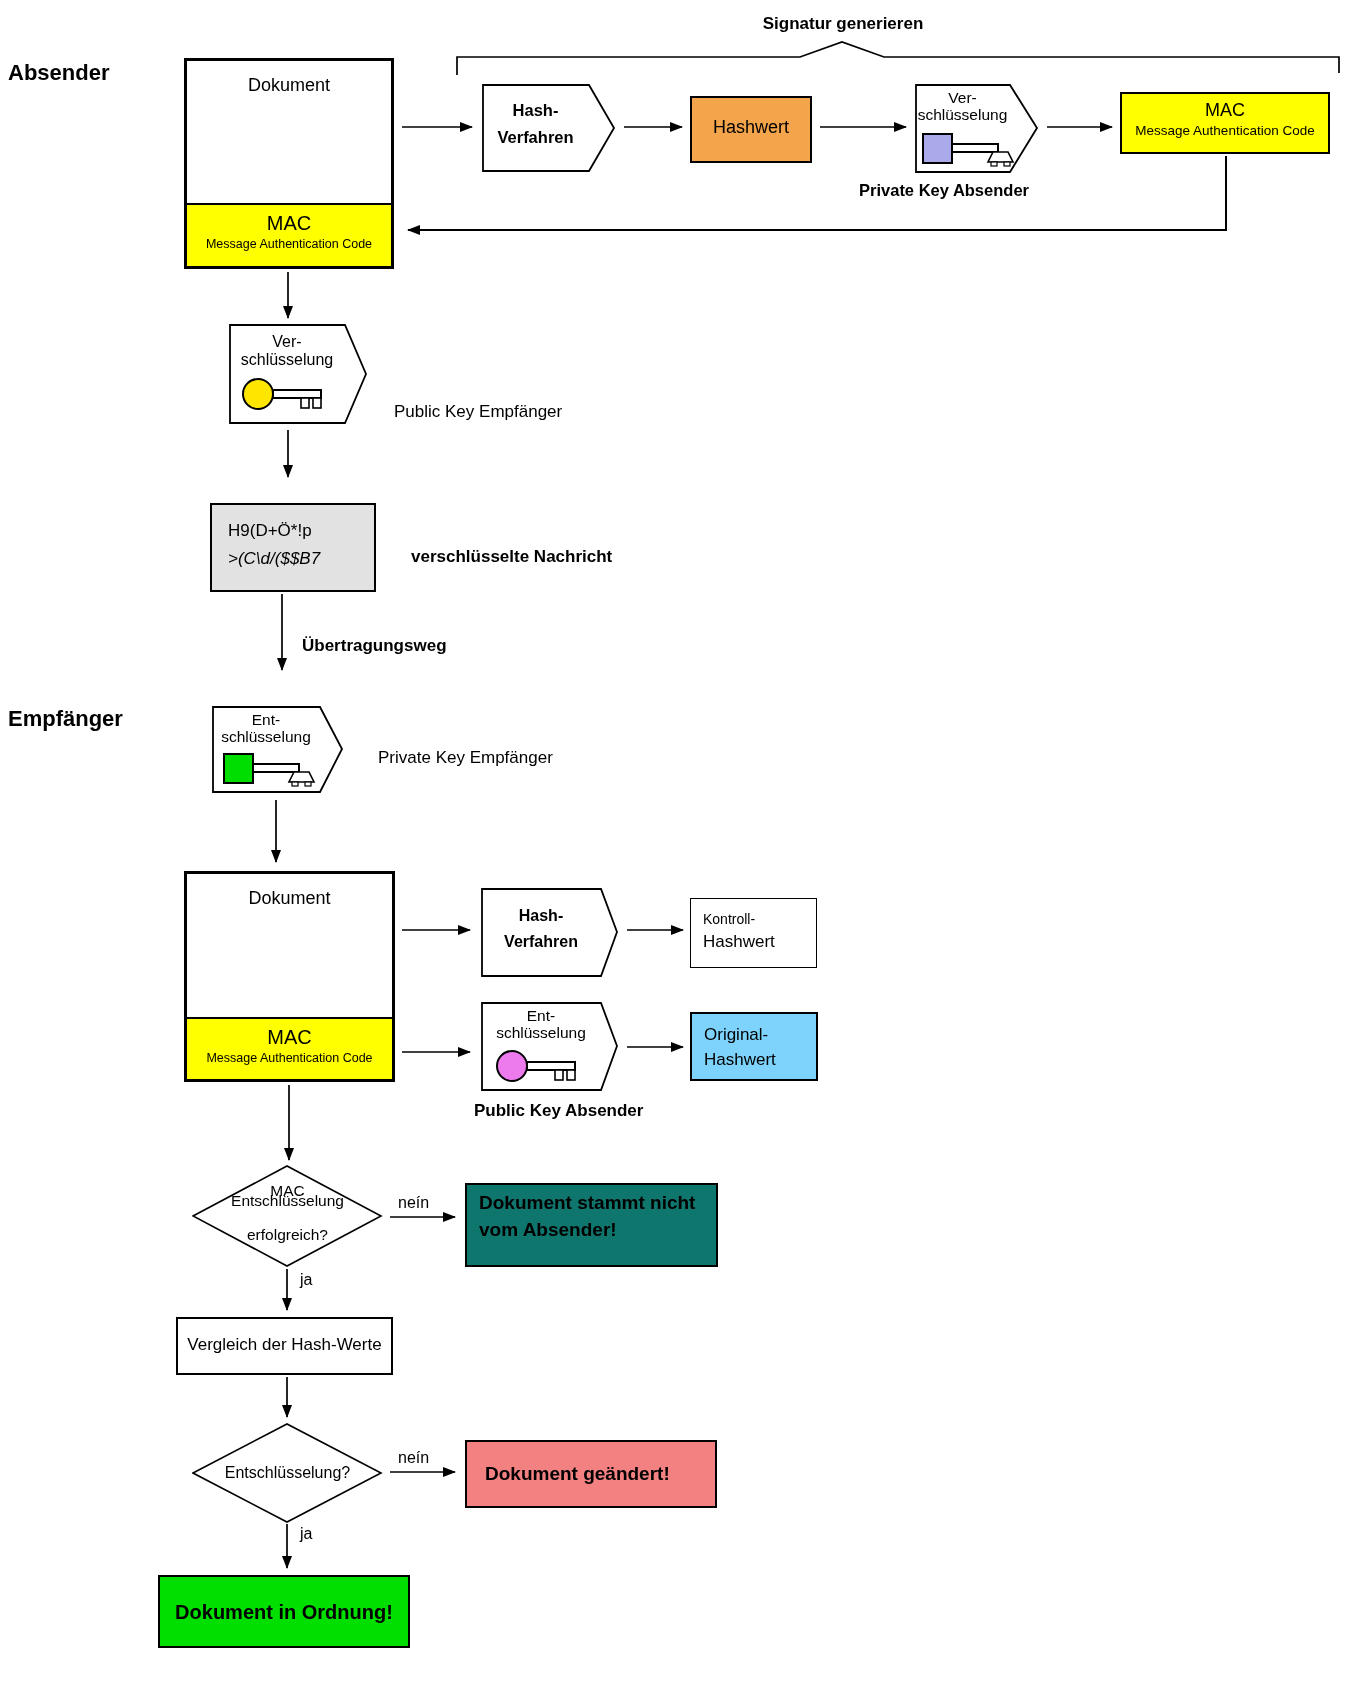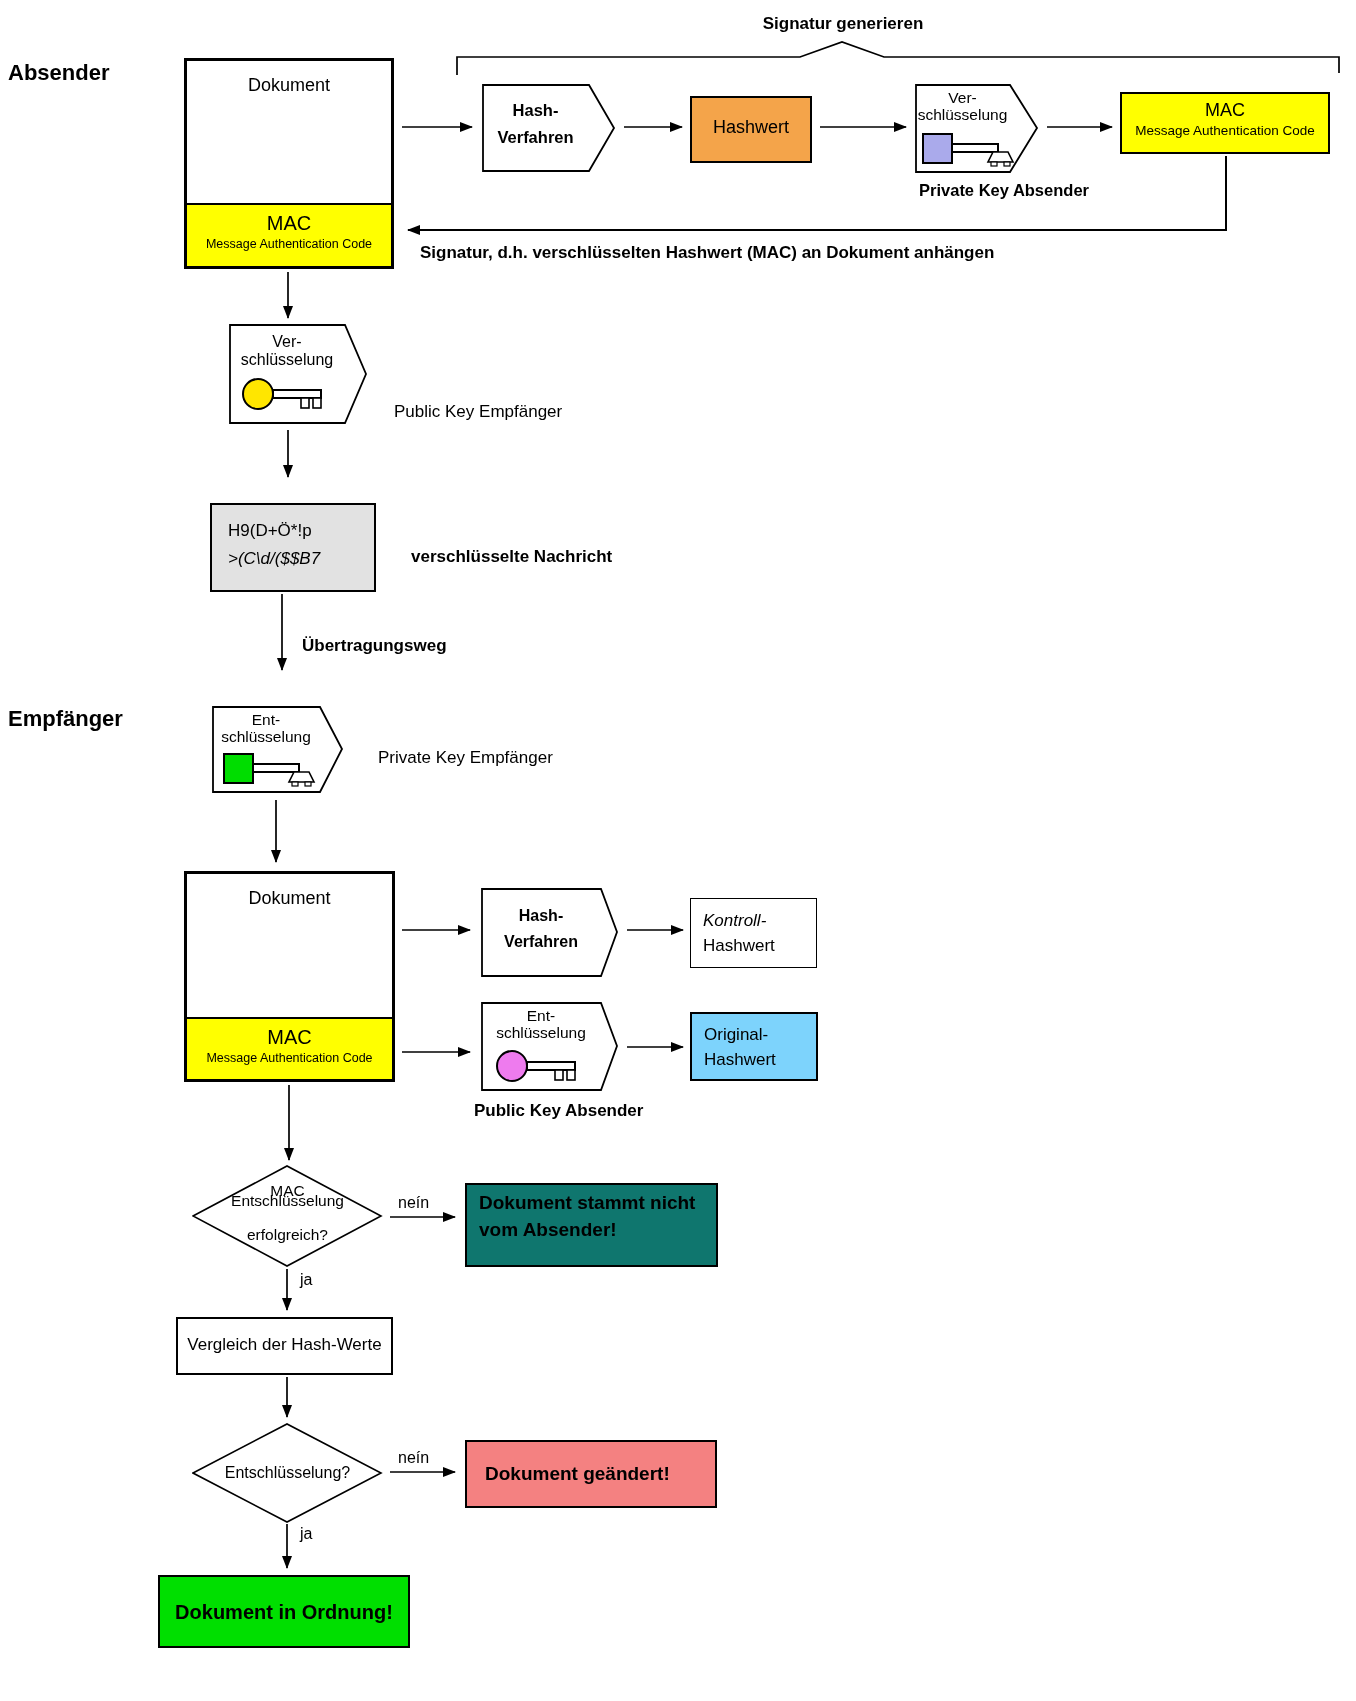--- a/index.html
+++ b/index.html
@@ -96,28 +96,27 @@
     <div class="pl" style="top:5px;width:95px;font-size:15.5px;">Ver-</div>
     <div class="pl" style="top:22px;width:95px;font-size:15.5px;">schlüsselung</div>
     <svg class="keysvg" style="left:6px;top:46px;" width="100" height="38" viewBox="0 0 100 38">
       <rect x="2" y="4" width="29" height="29" stroke="#000" stroke-width="2" fill="#AAAAEB"></rect>
       <rect x="31" y="14" width="46" height="8" fill="#fff" stroke="#000" stroke-width="2"></rect>
       <path d="M72 22 L87 22 L92 32 L67 32 Z" fill="#fff" stroke="#000" stroke-width="1.6"></path>
       <rect x="70" y="32" width="6" height="4" fill="#fff" stroke="#000" stroke-width="1.2"></rect>
       <rect x="83" y="32" width="6" height="4" fill="#fff" stroke="#000" stroke-width="1.2"></rect>
     </svg>
   </div>
-  <div class="lbl bold ctr" style="left:904px;top:181px;width:200px;font-size:16.5px;">Private Key Absender</div>
+  <div class="lbl bold ctr" style="left:844px;top:181px;width:200px;font-size:16.5px;">Private Key Absender</div>
 
   <div class="box" style="left: 1120px; top: 92px; width: 210px; height: 62px; background-color: rgb(255, 255, 0);">
     <div class="ctr" style="font-size:18px;margin-top:6px;">MAC</div>
     <div class="ctr" style="font-size:13.5px;margin-top:2px;white-space:nowrap;">Message Authentication Code</div>
   </div>
 
-  <div class="lbl bold" style="left:420px;top:243px;font-size:17px;">Signatur, d.h. verschlüsselten Hashwert (MAC) an Dokument anhängen</div>
 
   <div class="pent" style="left:229px;top:324px;width:139px;height:100px;">
     <svg class="shape" width="139" height="100">
         <polygon points="1,1 116,1 137,50 116,99 1,99" fill="#fff" stroke="#000" stroke-width="1.8"></polygon>
       </svg>
     <div class="pl" style="top:9px;width:116px;font-size:16px;">Ver-</div>
     <div class="pl" style="top:27px;width:116px;font-size:16px;">schlüsselung</div>
     <svg class="keysvg" style="left:12px;top:52px;" width="100" height="38" viewBox="0 0 100 38">
       <circle cx="17" cy="18" r="15" stroke="#000" stroke-width="2" fill="#FFE600"></circle>
       <rect x="32" y="14" width="48" height="8" fill="#fff" stroke="#000" stroke-width="2"></rect>
@@ -161,21 +160,21 @@
 
   <div class="pent" style="left:481px;top:888px;width:138px;height:89px;">
     <svg class="shape" width="138" height="89">
         <polygon points="1,1 120,1 136,44 120,88 1,88" fill="#fff" stroke="#000" stroke-width="1.8"></polygon>
       </svg>
     <div class="pl bold" style="top:19px;width:120px;font-size:16px;">Hash-</div>
     <div class="pl bold" style="top:45px;width:120px;font-size:16px;">Verfahren</div>
   </div>
 
   <div class="box thin" style="left:690px;top:898px;width:127px;height:70px;">
-    <div style="font-size:17px;margin:12px 0 0 12px;font-style:italic;">Kontroll-</div>
+    <div style="font-size:14px;margin:12px 0 0 12px;">Kontroll-</div>
     <div style="font-size:17px;margin:5px 0 0 12px;">Hashwert</div>
   </div>
 
   <div class="pent" style="left:481px;top:1002px;width:138px;height:89px;">
     <svg class="shape" width="138" height="89">
         <polygon points="1,1 120,1 136,44 120,88 1,88" fill="#fff" stroke="#000" stroke-width="1.8"></polygon>
       </svg>
     <div class="pl" style="top:5px;width:120px;font-size:15.5px;">Ent-</div>
     <div class="pl" style="top:22px;width:120px;font-size:15.5px;">schlüsselung</div>
     <svg class="keysvg" style="left:14px;top:46px;" width="100" height="38" viewBox="0 0 100 38">

